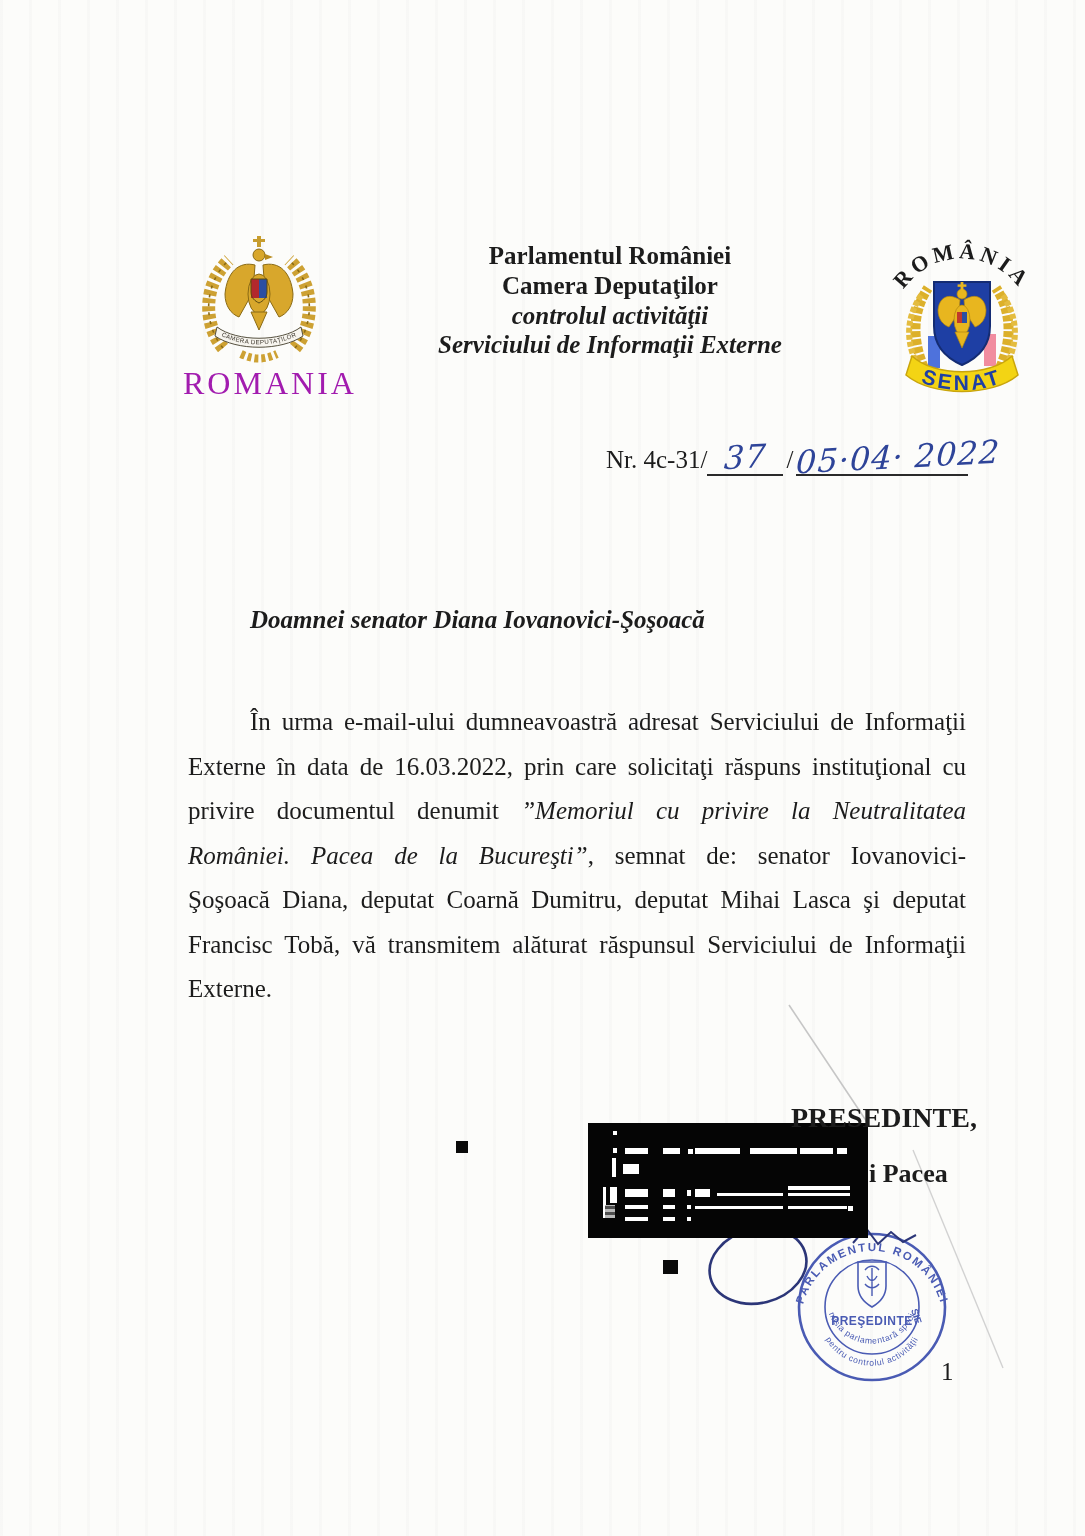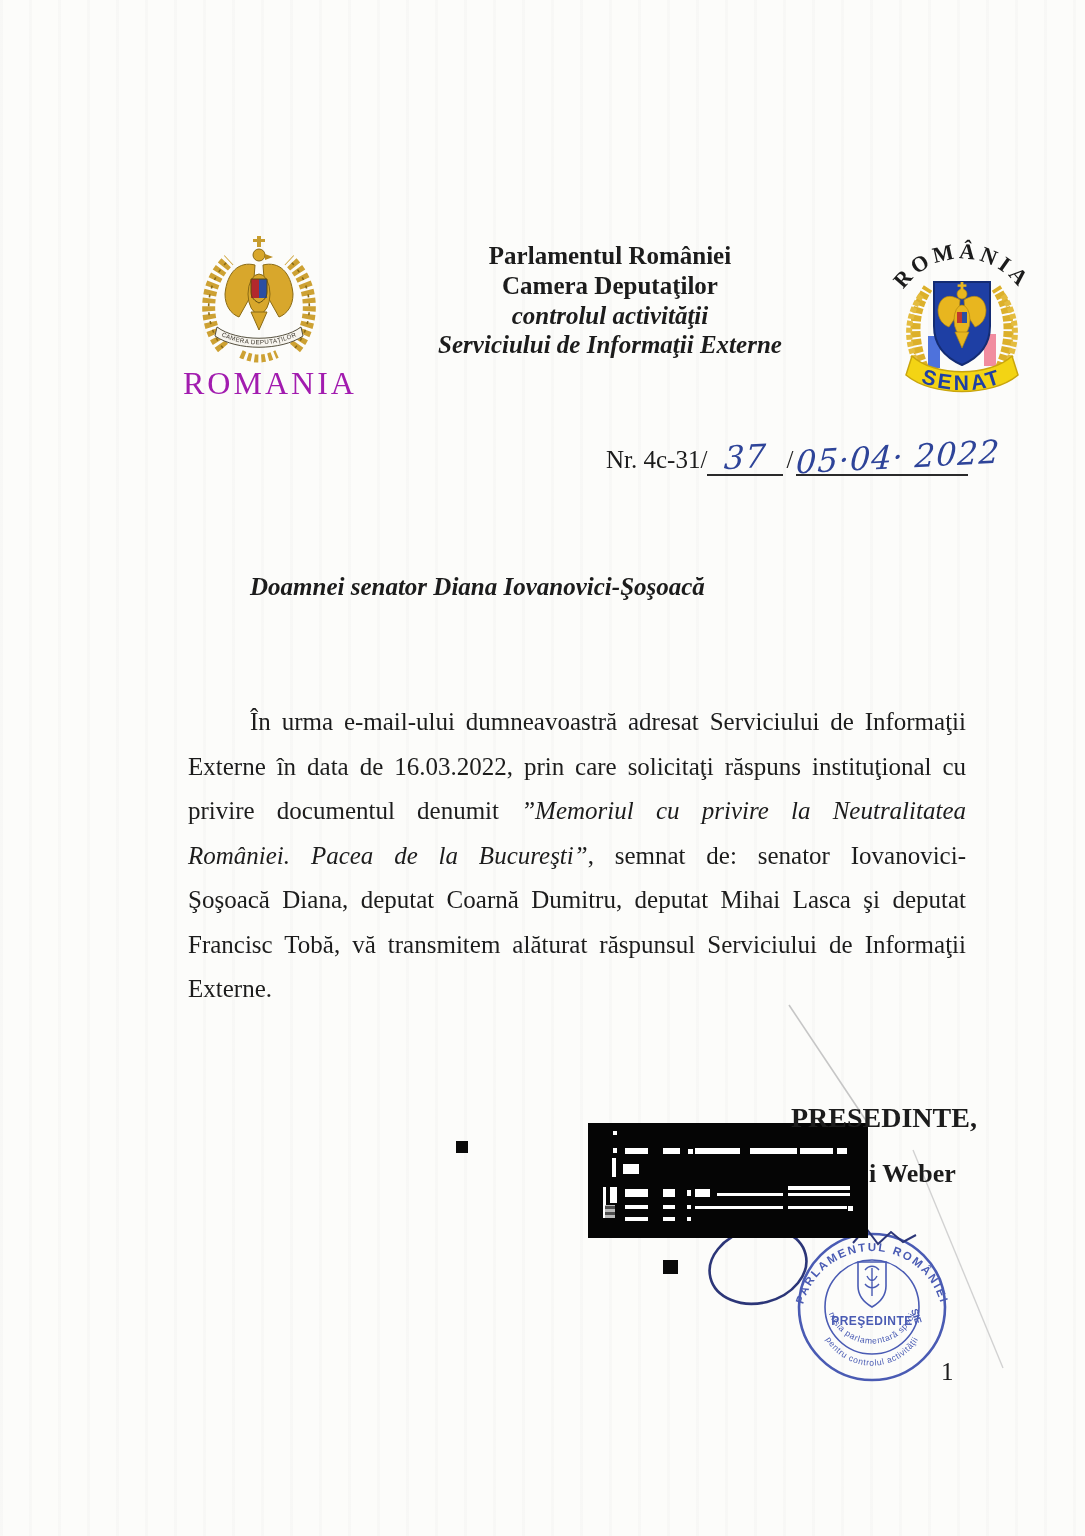--- a/index.html
+++ b/index.html
@@ -14,21 +14,21 @@
   .h-bold{font-weight:bold;font-size:25px;line-height:30px;}
   .h-bi{font-weight:bold;font-style:italic;font-size:25px;line-height:29px;}
   .emblem-right{position:absolute;left:872px;top:220px;width:180px;z-index:1;}
   
   .ref-line{position:absolute;left:606px;top:446px;font-size:25px;display:flex;align-items:flex-start;z-index:1;}
   .uline{border-bottom:2px solid #2a2a2a;text-align:center;}
   .u1{width:76px;} .u2{width:172px;}
   .slash{padding:0 3px;}
   .hw{font-family:"DejaVu Serif",serif;font-style:italic;color:#2e4499;font-size:32px;line-height:18px;display:inline-block;transform:rotate(-3deg) skewX(-6deg);letter-spacing:1px;white-space:nowrap;}
   
-  .addressee{position:absolute;left:250px;top:573px;font-size:25px;font-weight:bold;font-style:italic;z-index:1;}
+  .addressee{position:absolute;left:250px;top:606px;font-size:25px;font-weight:bold;font-style:italic;z-index:1;}
   .body-par{position:absolute;left:188px;top:700px;width:778px;margin:0;font-size:25px;line-height:44.5px;
     text-align:justify;text-indent:62px;word-spacing:4.5px;z-index:1;}
   .closing{position:absolute;left:250px;top:1003px;font-size:25px;z-index:1;}
   .president{position:absolute;left:791px;top:1102px;font-size:28px;font-weight:bold;z-index:4;}
   .weber{position:absolute;left:869px;top:1159px;font-size:26px;font-weight:bold;z-index:4;}
   .pageno{position:absolute;left:941px;top:1358px;font-size:25px;z-index:4;}
   
   .redaction{position:absolute;left:588px;top:1123px;width:280px;height:115px;background:#050505;z-index:3;}
   .wm{position:absolute;background:#fff;}
   .wm.gray{background:repeating-linear-gradient(0deg,#b9b9b9 0 3px,#4e4e4e 3px 6px);}
@@ -130,21 +130,21 @@
     <span class="slash">/</span>
     <span class="uline u2"><span class="hw">05·04· 2022</span></span>
   </div>
 
   <div class="addressee">Doamnei senator Diana Iovanovici-Şoşoacă</div>
 
   <p class="body-par"><span>În urma e-mail-ului dumneavoastră adresat Serviciului de Informaţii Externe în data de 16.03.2022, prin care solicitaţi răspuns instituţional cu privire documentul denumit </span><em>”Memoriul cu privire la Neutralitatea României. Pacea de la Bucureşti”</em><span>, semnat de: senator Iovanovici-Şoşoacă Diana, deputat Coarnă Dumitru, deputat Mihai Lasca şi deputat Francisc Tobă, vă transmitem alăturat răspunsul Serviciului de Informaţii Externe.</span></p>
 
 
   <div class="president">PRESEDINTE,</div>
-  <div class="weber">i Weber</div>
+  <div class="weber">i Pacea</div>
 
   <svg class="stamp-svg" width="170" height="170" viewBox="0 0 170 170" opacity="0.92">
     <defs>
       <path id="st-top" d="M14,100 A71,71 0 0 1 156,100"></path>
       <path id="st-comisia" d="M42,92 A46,46 0 0 0 128,92"></path>
       <path id="st-pentru" d="M32,100 A54,54 0 0 0 138,100"></path>
     </defs>
     <g stroke="#3b4eae" fill="none">
       <circle cx="85" cy="85" r="73" stroke-width="2.6"></circle>
       <circle cx="85" cy="85" r="47" stroke-width="1.6"></circle>

